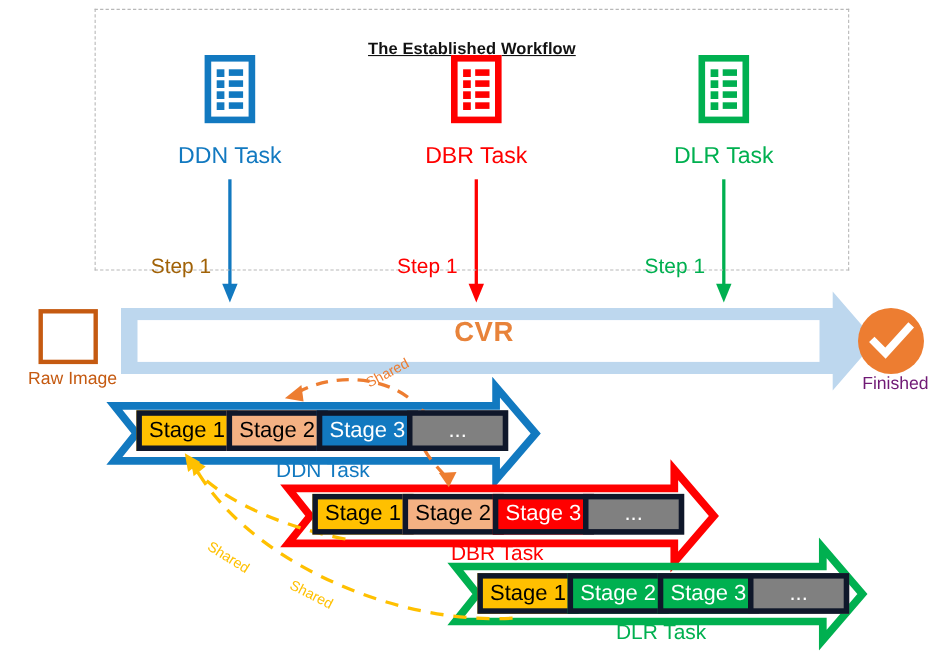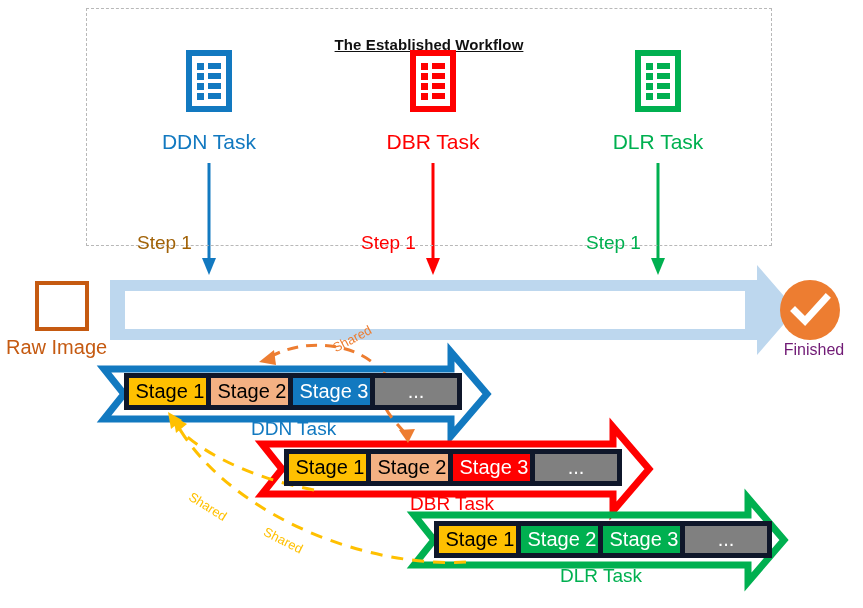--- a/index.html
+++ b/index.html
@@ -29,22 +29,22 @@
   .icon-bar{height:6px;flex:1 1 auto;}
 
   .task-caption{font-size:21px;white-space:nowrap;text-align:center;}
 
   
   .step-label{font-size:19px;white-space:nowrap;}
 
   
   #cvr-text{left:120px;top:288px;width:640px;text-align:center;
             font-size:25px;font-weight:bold;color:#E8833A;letter-spacing:.5px;}
-  #raw-image-caption{left:6px;top:336px;width:120px;text-align:left;
-                     font-size:20px;color:#C55A11;white-space:nowrap;}
+  #raw-image-caption{left:6px;top:336px;width:120px;text-align:center;
+                     font-size:16px;color:#C55A11;white-space:nowrap;}
   #finished-caption{left:766px;top:341px;width:96px;text-align:center;
                     font-size:16px;color:#701a75;white-space:nowrap;}
 
   
   #raw-image-icon{left:35px;top:281px;width:54px;height:50px;
                   border:4px solid #C55A11;box-sizing:border-box;background:#fff;}
 
   
   .stage-box{position:absolute;box-sizing:border-box;border:5px solid #0f172a;
              display:flex;align-items:center;justify-content:center;
@@ -179,20 +179,21 @@
       </div>
   </div>
   <div class="abs task-caption" style="left:581px;top:130px;width:154px;color:#00B050;">DLR Task</div>
 
   <div class="abs step-label" style="left:137px;top:232px;color:#a16207;">Step 1</div>
   <div class="abs step-label" style="left:361px;top:232px;color:#FF0000;">Step 1</div>
   <div class="abs step-label" style="left:586px;top:232px;color:#00B050;">Step 1</div>
 
   <div class="abs" id="raw-image-icon"></div>
   <div class="abs" id="raw-image-caption">Raw Image</div>
+  <div class="abs" id="cvr-text">CVR</div>
   <div class="abs" id="finished-caption">Finished</div>
 
   <div class="stage-box" style="left:124px;top:373px;width:92px;height:37px;background:#FFC000;color:#000;">Stage 1</div>
   <div class="stage-box" style="left:206px;top:373px;width:92px;height:37px;background:#F4B183;color:#000;">Stage 2</div>
   <div class="stage-box" style="left:288px;top:373px;width:92px;height:37px;background:#1279C0;color:#fff;">Stage 3</div>
   <div class="stage-box" style="left:370px;top:373px;width:92px;height:37px;background:#808080;color:#fff;">...</div>
   <div class="abs row-caption" style="left:251px;top:418px;color:#1279C0;">DDN Task</div>
 
   <div class="stage-box" style="left:284px;top:449px;width:92px;height:37px;background:#FFC000;color:#000;">Stage 1</div>
   <div class="stage-box" style="left:366px;top:449px;width:92px;height:37px;background:#F4B183;color:#000;">Stage 2</div>

